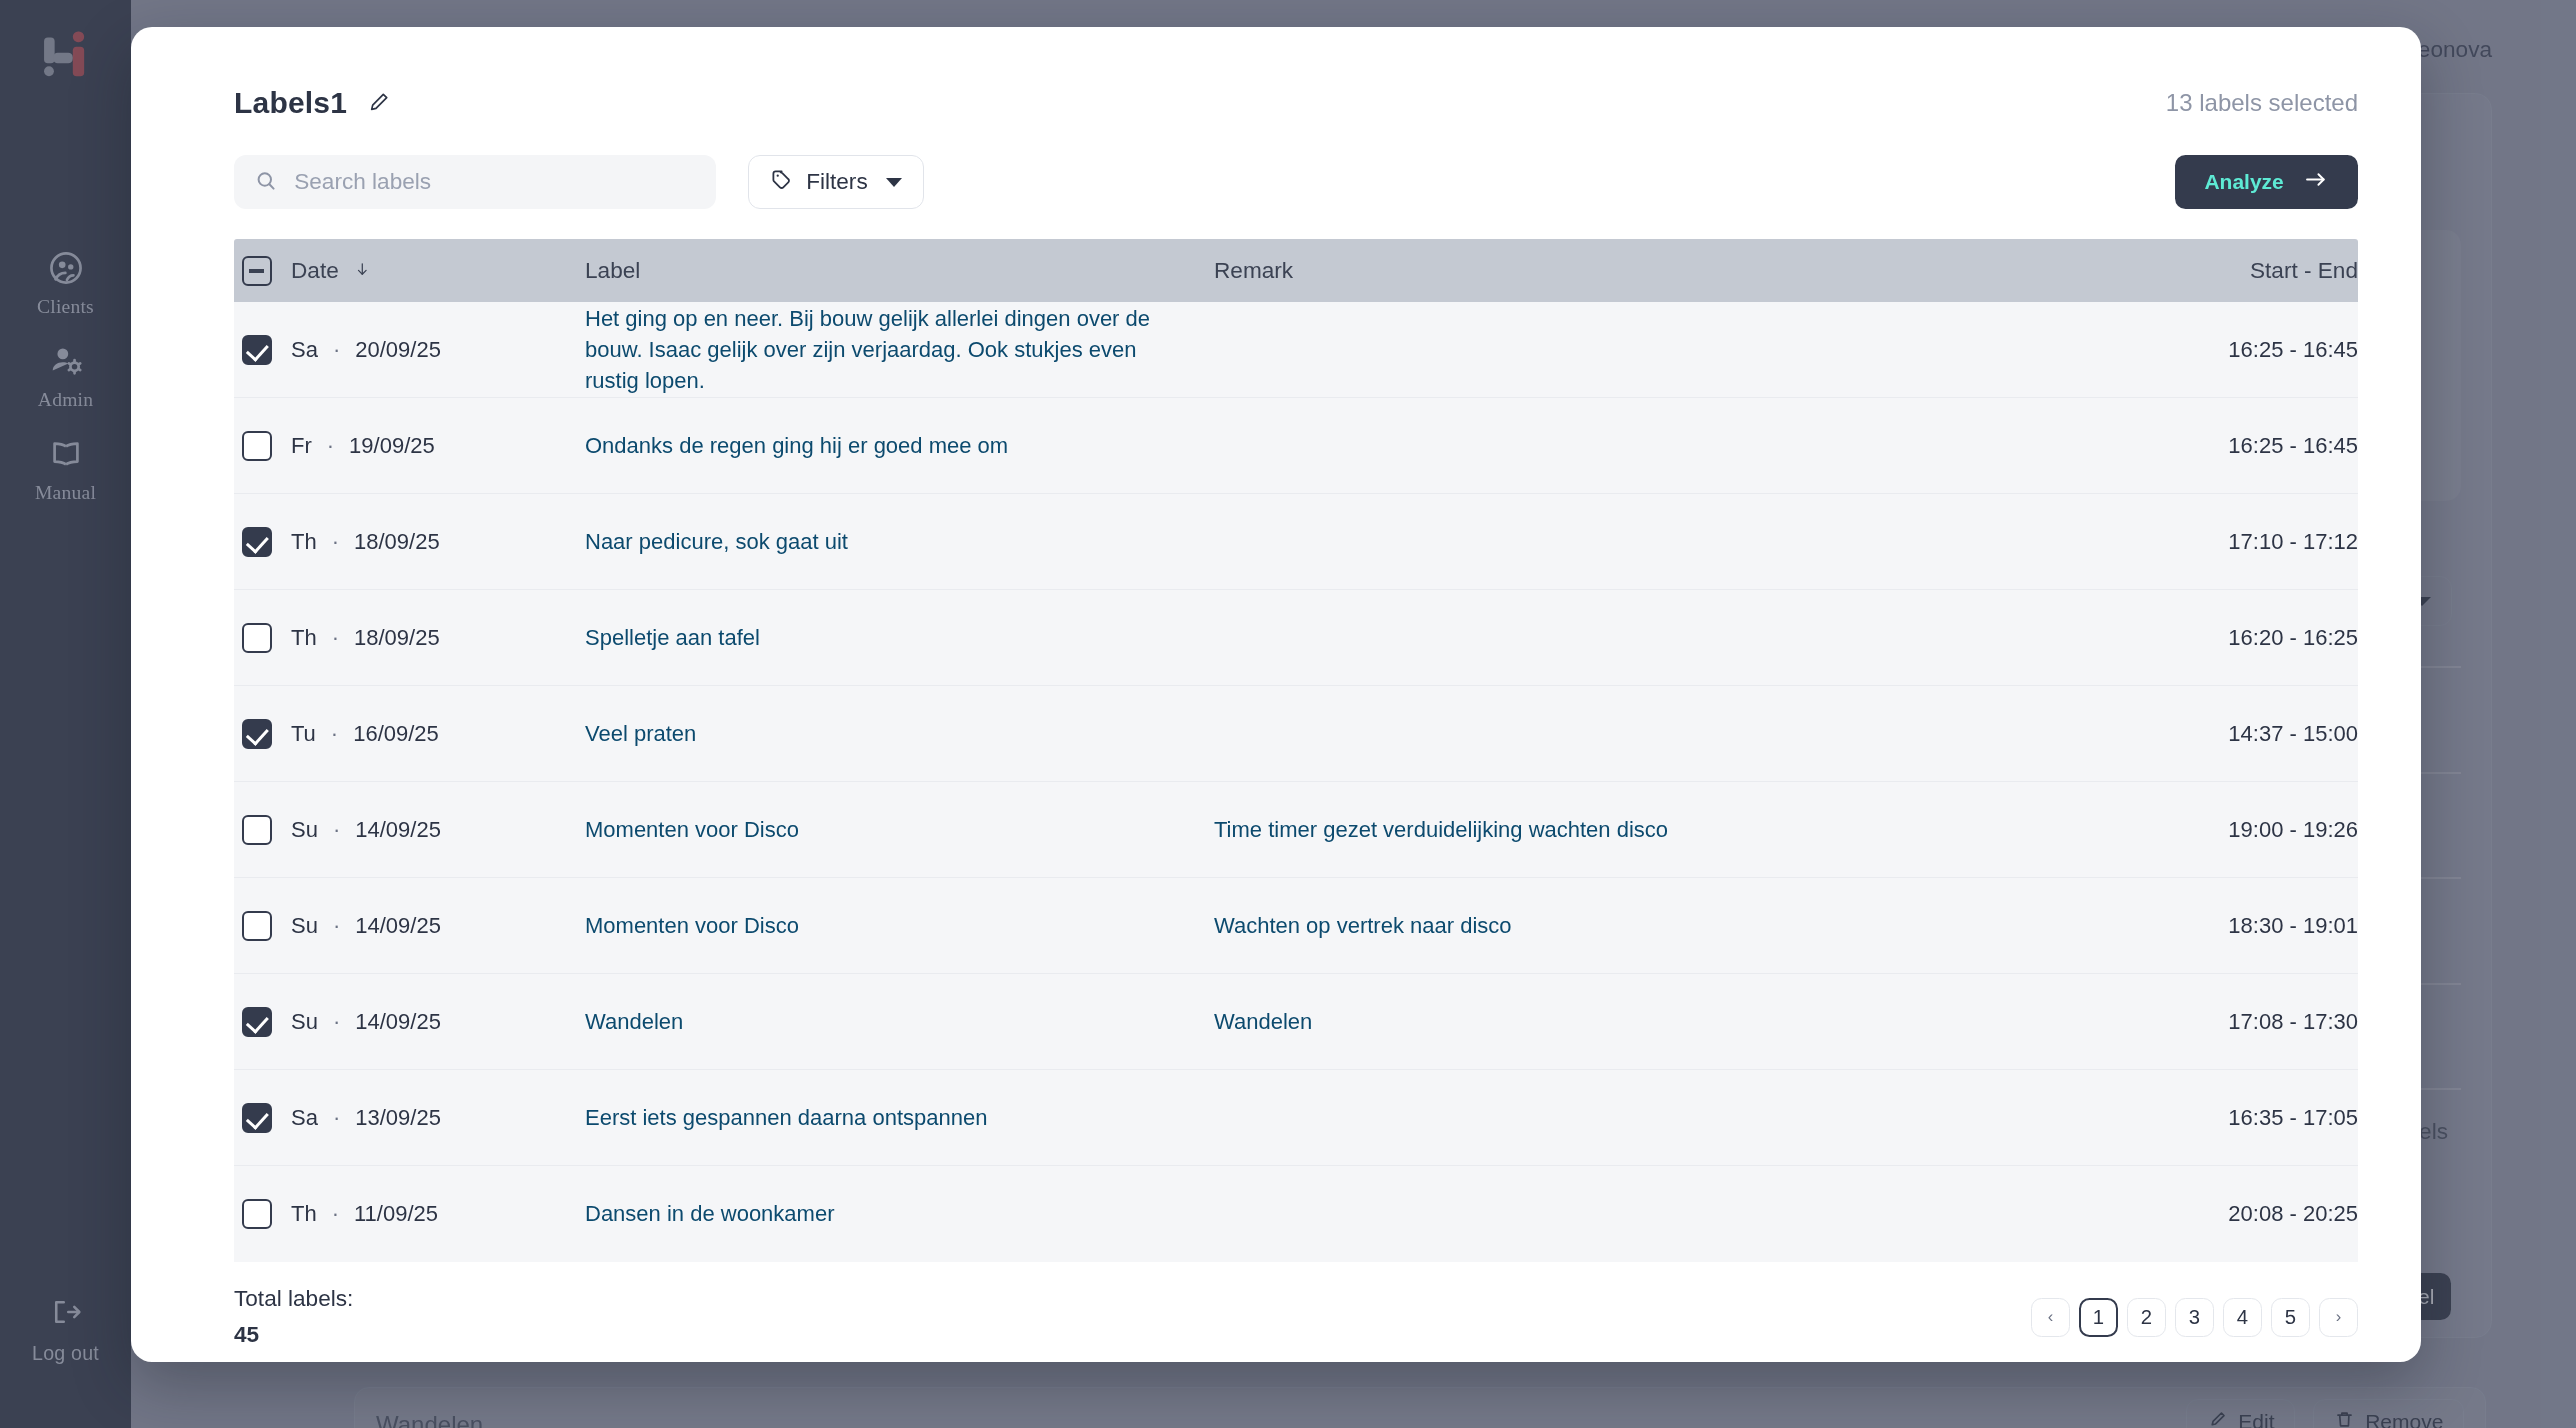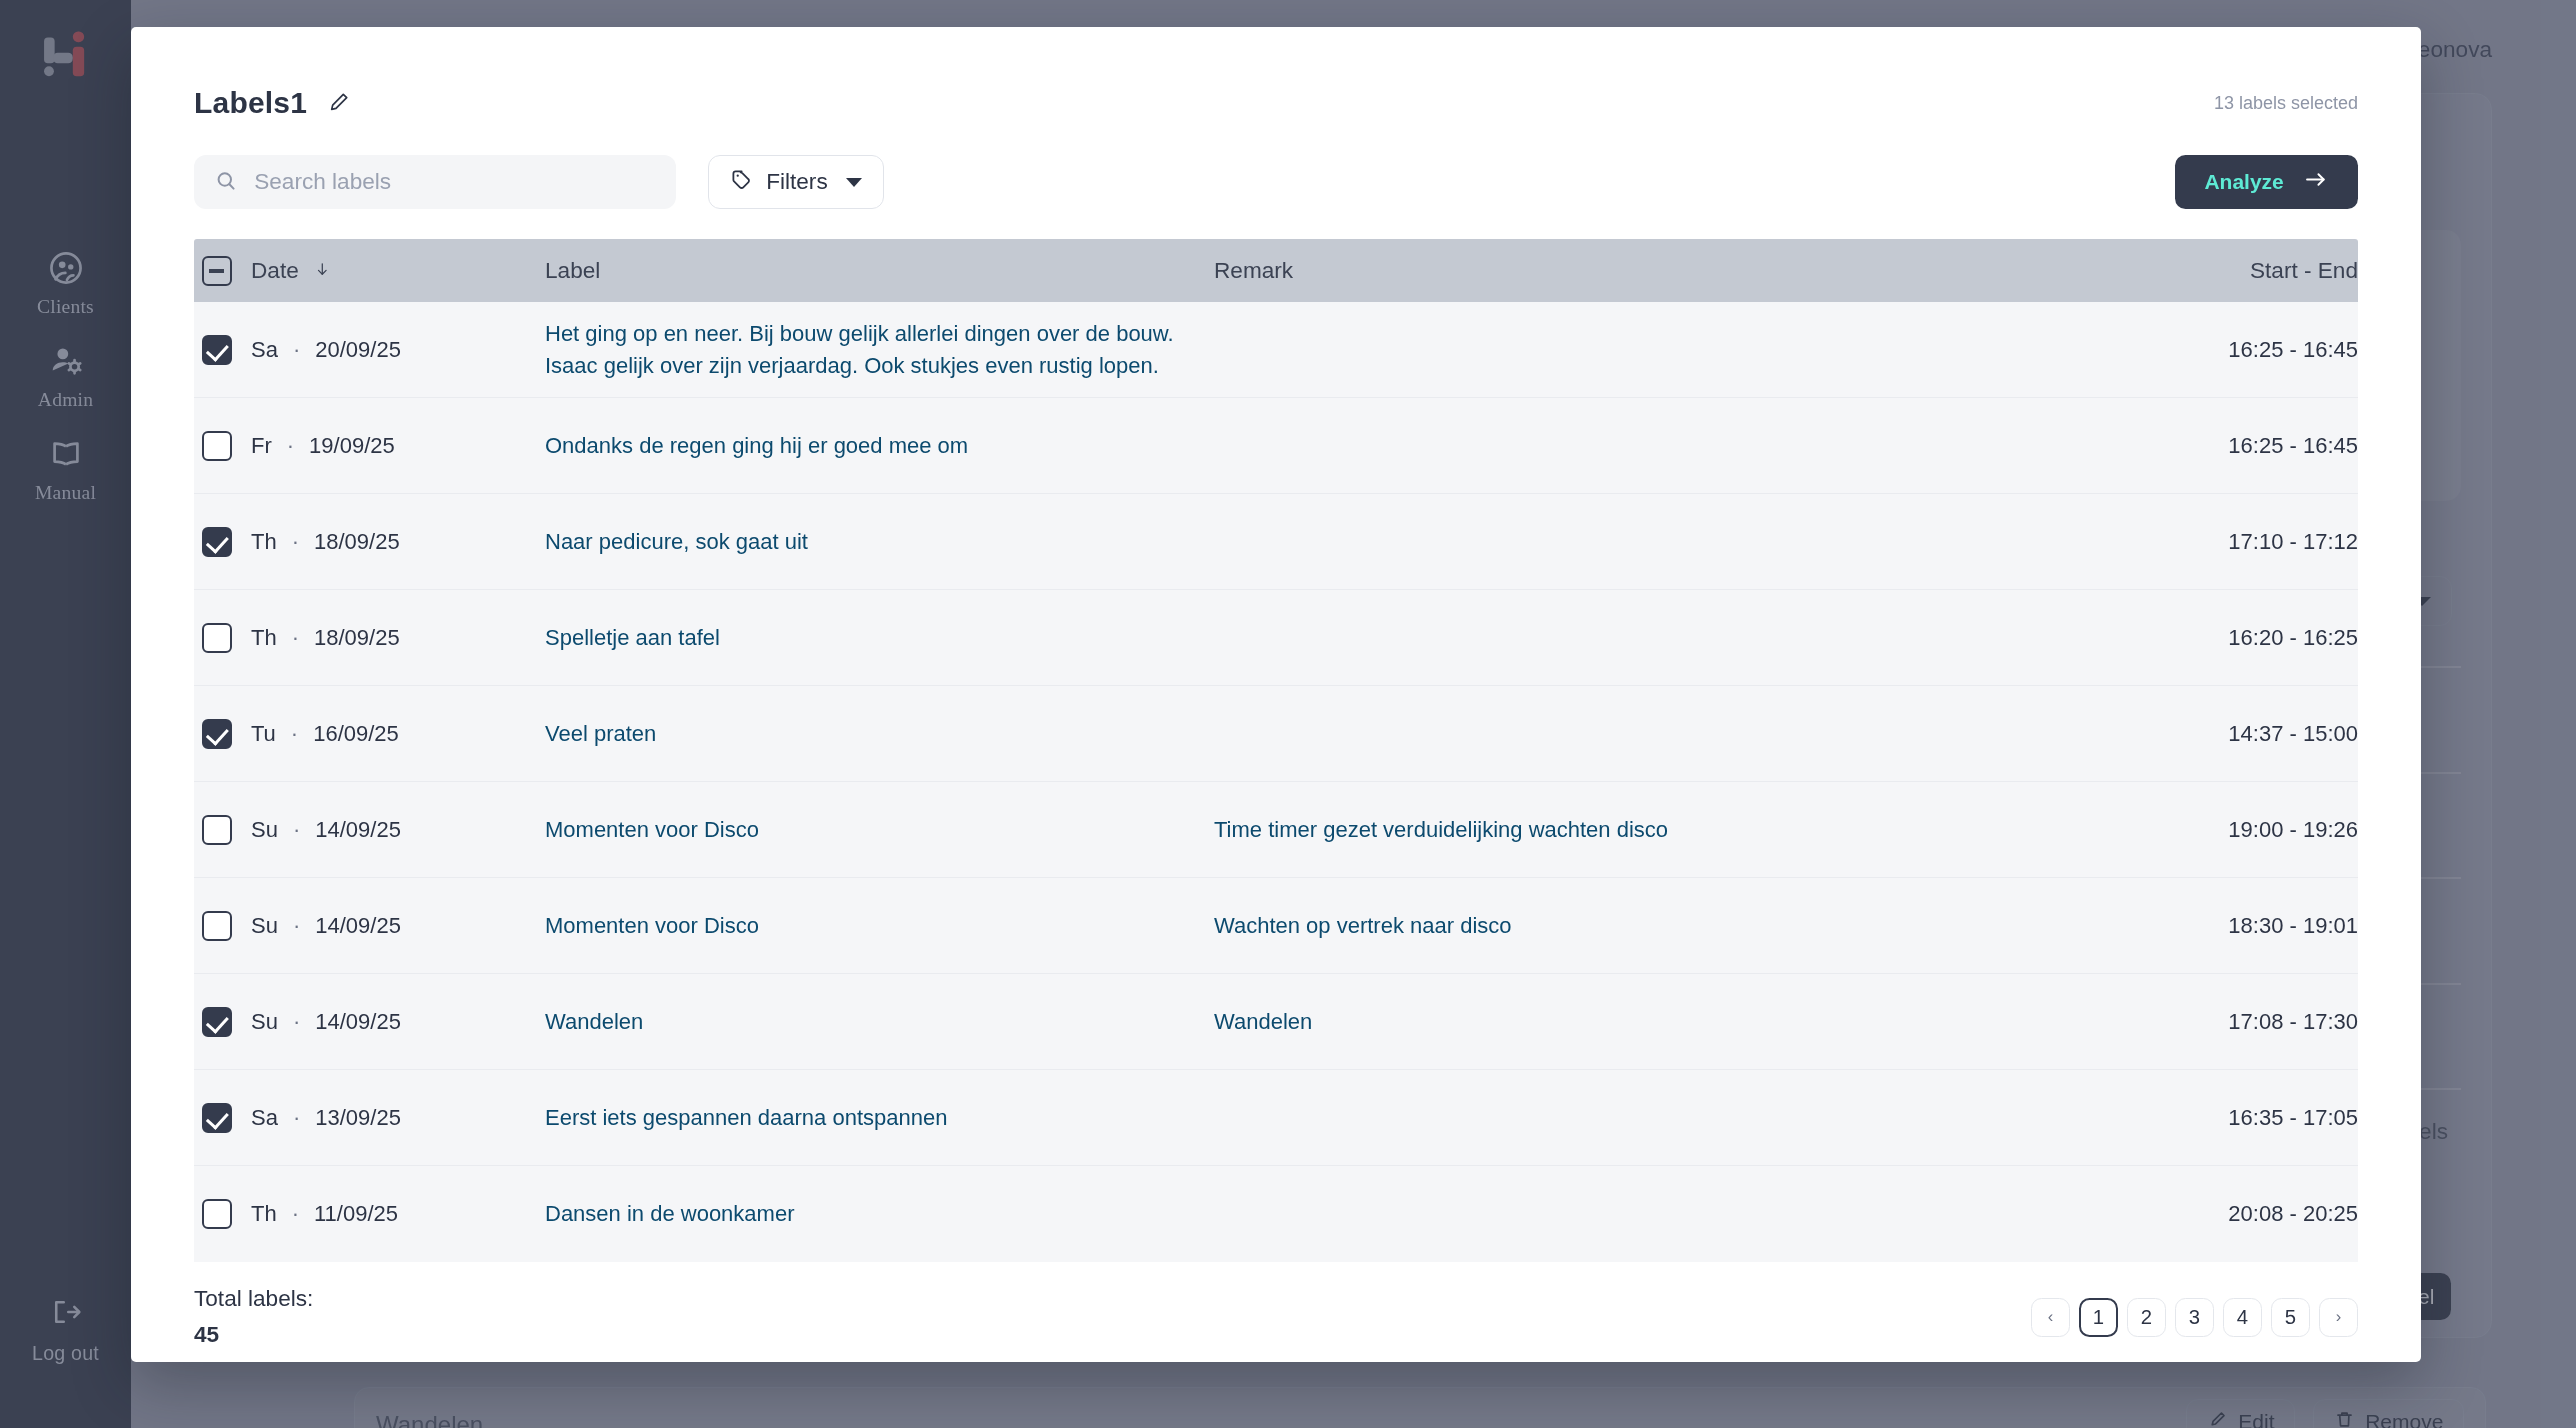--- a/index.html
+++ b/index.html
@@ -72,31 +72,32 @@
   .bg-bottom-actions { position: absolute; right: 21px; top: 10.5px; display: flex; gap: 18px; }
   .bg-ghost-btn {
     height: 47px; padding: 0 19.6px; border: 1.5px solid #9298a8; border-radius: 12px;
     display: flex; align-items: center; gap: 10.5px; color: #3b4253; font-size: 21px;
   }
 
   
   .modal-overlay { position: absolute; inset: 0; background: rgba(58,64,80,0.30); }
   .modal {
     position: absolute; left: 131px; top: 27px; width: 2290px; height: 1335px;
-    background: #ffffff; border-radius: 5px;
+    background: #ffffff; border-radius: 21px;
     box-shadow: 0 22.6px 60px rgba(20,24,34,0.32);
     display: flex; flex-direction: column;
     overflow: hidden;
+    padding-left: 40px;
   }
   .modal-head { padding: 59px 63px 0 63px; }
   .title-row { display: flex; align-items: center; justify-content: space-between; }
   .title-left { display: flex; align-items: center; gap: 19.6px; }
   .modal-title { font-size: 30px; font-weight: 700; color: #2d3445; letter-spacing: 0.2px; }
   .edit-icon { cursor: pointer; }
-  .sel-count { font-size: 18px; color: #8e95a6; }
+  .sel-count { font-size: 24px; color: #8e95a6; }
 
   .tools-row { margin-top: 35px; display: flex; align-items: center; gap: 32px; }
   .search-box {
     width: 482px; height: 54px; background: #f4f5f7; border-radius: 12px;
     display: flex; align-items: center; gap: 16.6px; padding: 0 19.6px; cursor: text;
   }
   .search-input {
     border: 0; background: transparent; outline: none;
     font-family: "Liberation Sans", sans-serif; font-size: 22.6px; color: #4d7c0f; width: 100%;
   }

